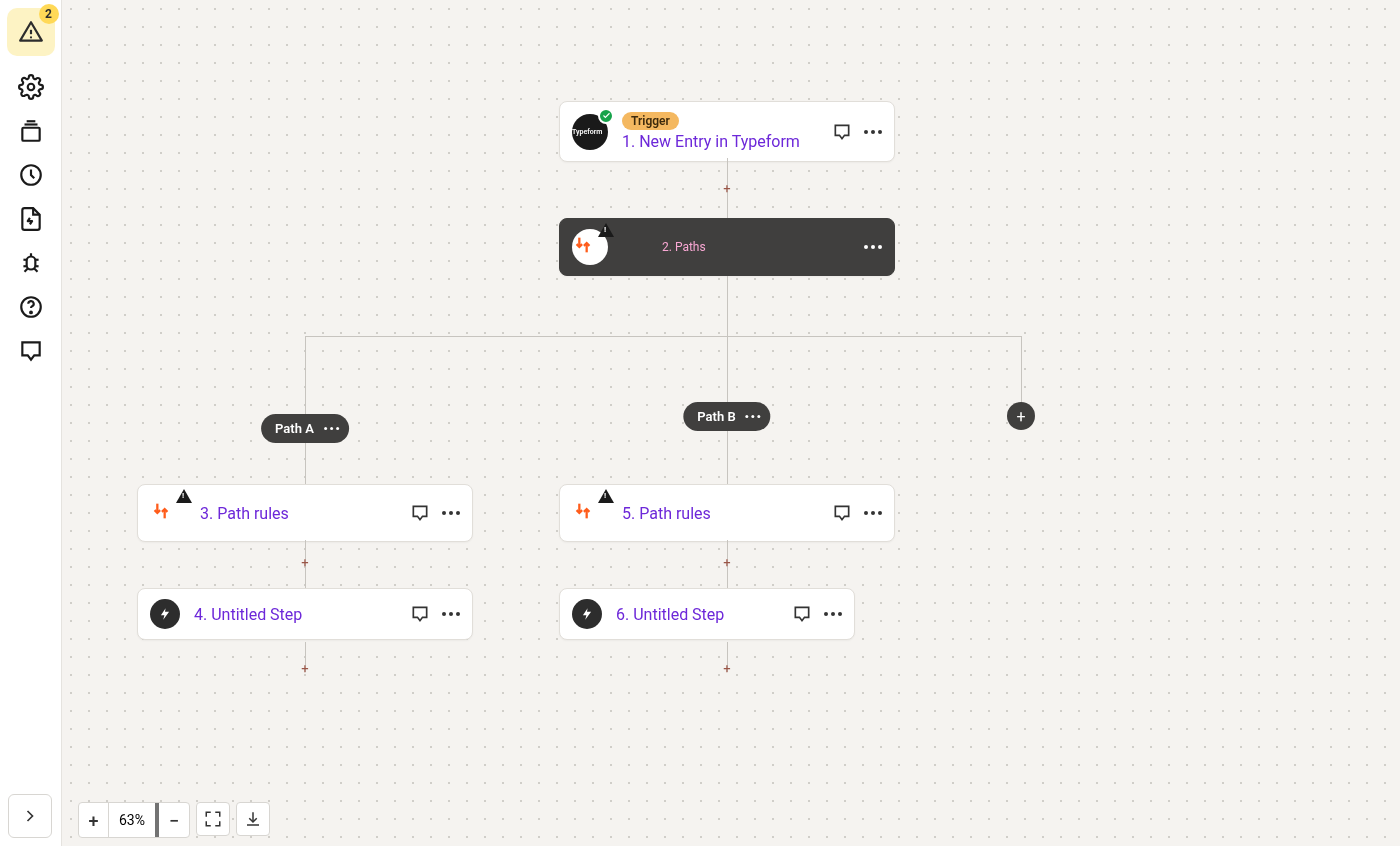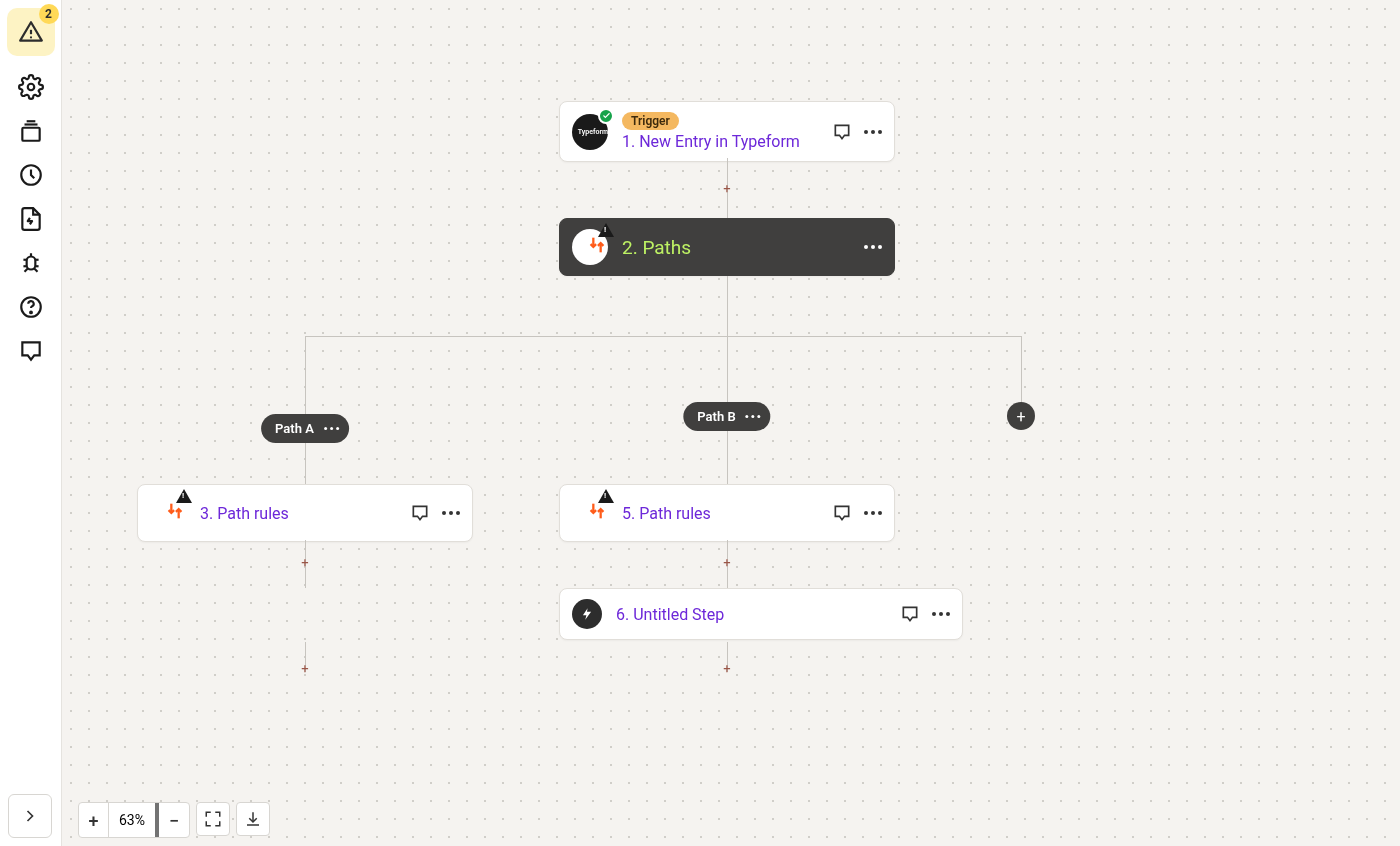--- a/index.html
+++ b/index.html
@@ -155,21 +155,21 @@
   background: #403f3e;
   border: 1px solid #403f3e;
   color: #fff;
 }
 .node-app-icon {
   width: 36px;
   height: 36px;
   border-radius: 18px;
   display: flex;
   align-items: center;
-  justify-content: flex-end;
+  justify-content: flex-start;
   margin-right: 14px;
   flex-shrink: 0;
   position: relative;
   background: #fff;
 }
 .node-app-icon.dark-bg { background: #1a1a1a; }
 .typeform-label {
   color: #fff;
   font-size: 7px;
   font-weight: 600;
@@ -216,21 +216,21 @@
   font-weight: 600;
   border-radius: 10px;
   padding: 2px 9px;
   width: fit-content;
   margin-bottom: 2px;
 }
 .node-title {
   font-size: 16px;
   color: #6d28d9;
 }
-.node-dark .node-title { color: #bef264; font-size: 19px; }
+.node-dark .node-title { color: #f9a8d4; font-size: 12px; margin-left: 40px; }
 .node-actions {
   display: flex;
   align-items: center;
   gap: 12px;
   margin-left: 10px;
 }
 .action-icon { cursor: pointer; color: #333; display:flex; }
 .action-icon svg { width: 20px; height: 20px; stroke: currentColor; fill: none; stroke-width: 2; }
 .dots { display:flex; gap:3px; cursor:pointer; }
 .dots span { width:4px; height:4px; border-radius:50%; background:#333; }
@@ -484,20 +484,42 @@
           <span></span>
           <span></span>
           <span></span>
         </span>
     </div>
   </div>
 
   <div class="vline" style="left:243px; top:540px; height:48px;"></div>
   <div class="plus-node" style="left:243px; top:562px;">+</div>
 
+  <div class="node" style="left:75px; top:588px; width:336px;">
+    <div class="bolt-circle">
+      <svg viewBox="0 0 24 24">
+          <path d="M13 2 L5 14 L11 14 L9 22 L19 8 L12 8 Z"></path>
+        </svg>
+    </div>
+    <div class="node-body">
+      <span class="node-title">4. Untitled Step</span>
+    </div>
+    <div class="node-actions">
+      <span class="action-icon">
+          <svg viewBox="0 0 24 24">
+            <path d="M20 4H4v12h5l3 4 3-4h5z"></path>
+          </svg>
+        </span>
+      <span class="dots">
+          <span></span>
+          <span></span>
+          <span></span>
+        </span>
+    </div>
+  </div>
   <div class="vline" style="left:243px; top:642px; height:30px;"></div>
   <div class="plus-node" style="left:243px; top:668px;">+</div>
 
   <div class="node" style="left:497px; top:484px; width:336px;">
     <div class="node-app-icon" style="background:transparent;">
       <span class="paths-glyph"><svg viewBox="0 0 24 24">
             <path d="M8 4 L8 14" stroke="#ff5c1a" stroke-width="2.5" fill="none"></path>
             <path d="M5 11 L8 14 L11 11" stroke="#ff5c1a" stroke-width="2.5" fill="none"></path>
             <path d="M16 20 L16 10" stroke="#ff5c1a" stroke-width="2.5" fill="none"></path>
             <path d="M13 13 L16 10 L19 13" stroke="#ff5c1a" stroke-width="2.5" fill="none"></path>
@@ -517,21 +539,21 @@
           <span></span>
           <span></span>
           <span></span>
         </span>
     </div>
   </div>
 
   <div class="vline" style="left:665px; top:540px; height:48px;"></div>
   <div class="plus-node" style="left:665px; top:562px;">+</div>
 
-  <div class="node" style="left:497px; top:588px; width:404px;align-items:center;">
+  <div class="node" style="left:497px; top:588px; width:296px;align-items:center;">
     <div class="bolt-circle">
       <svg viewBox="0 0 24 24">
           <path d="M13 2 L5 14 L11 14 L9 22 L19 8 L12 8 Z"></path>
         </svg>
     </div>
     <div class="node-body">
       <span class="node-title">6. Untitled Step</span>
     </div>
     <div class="node-actions">
       <span class="action-icon">

